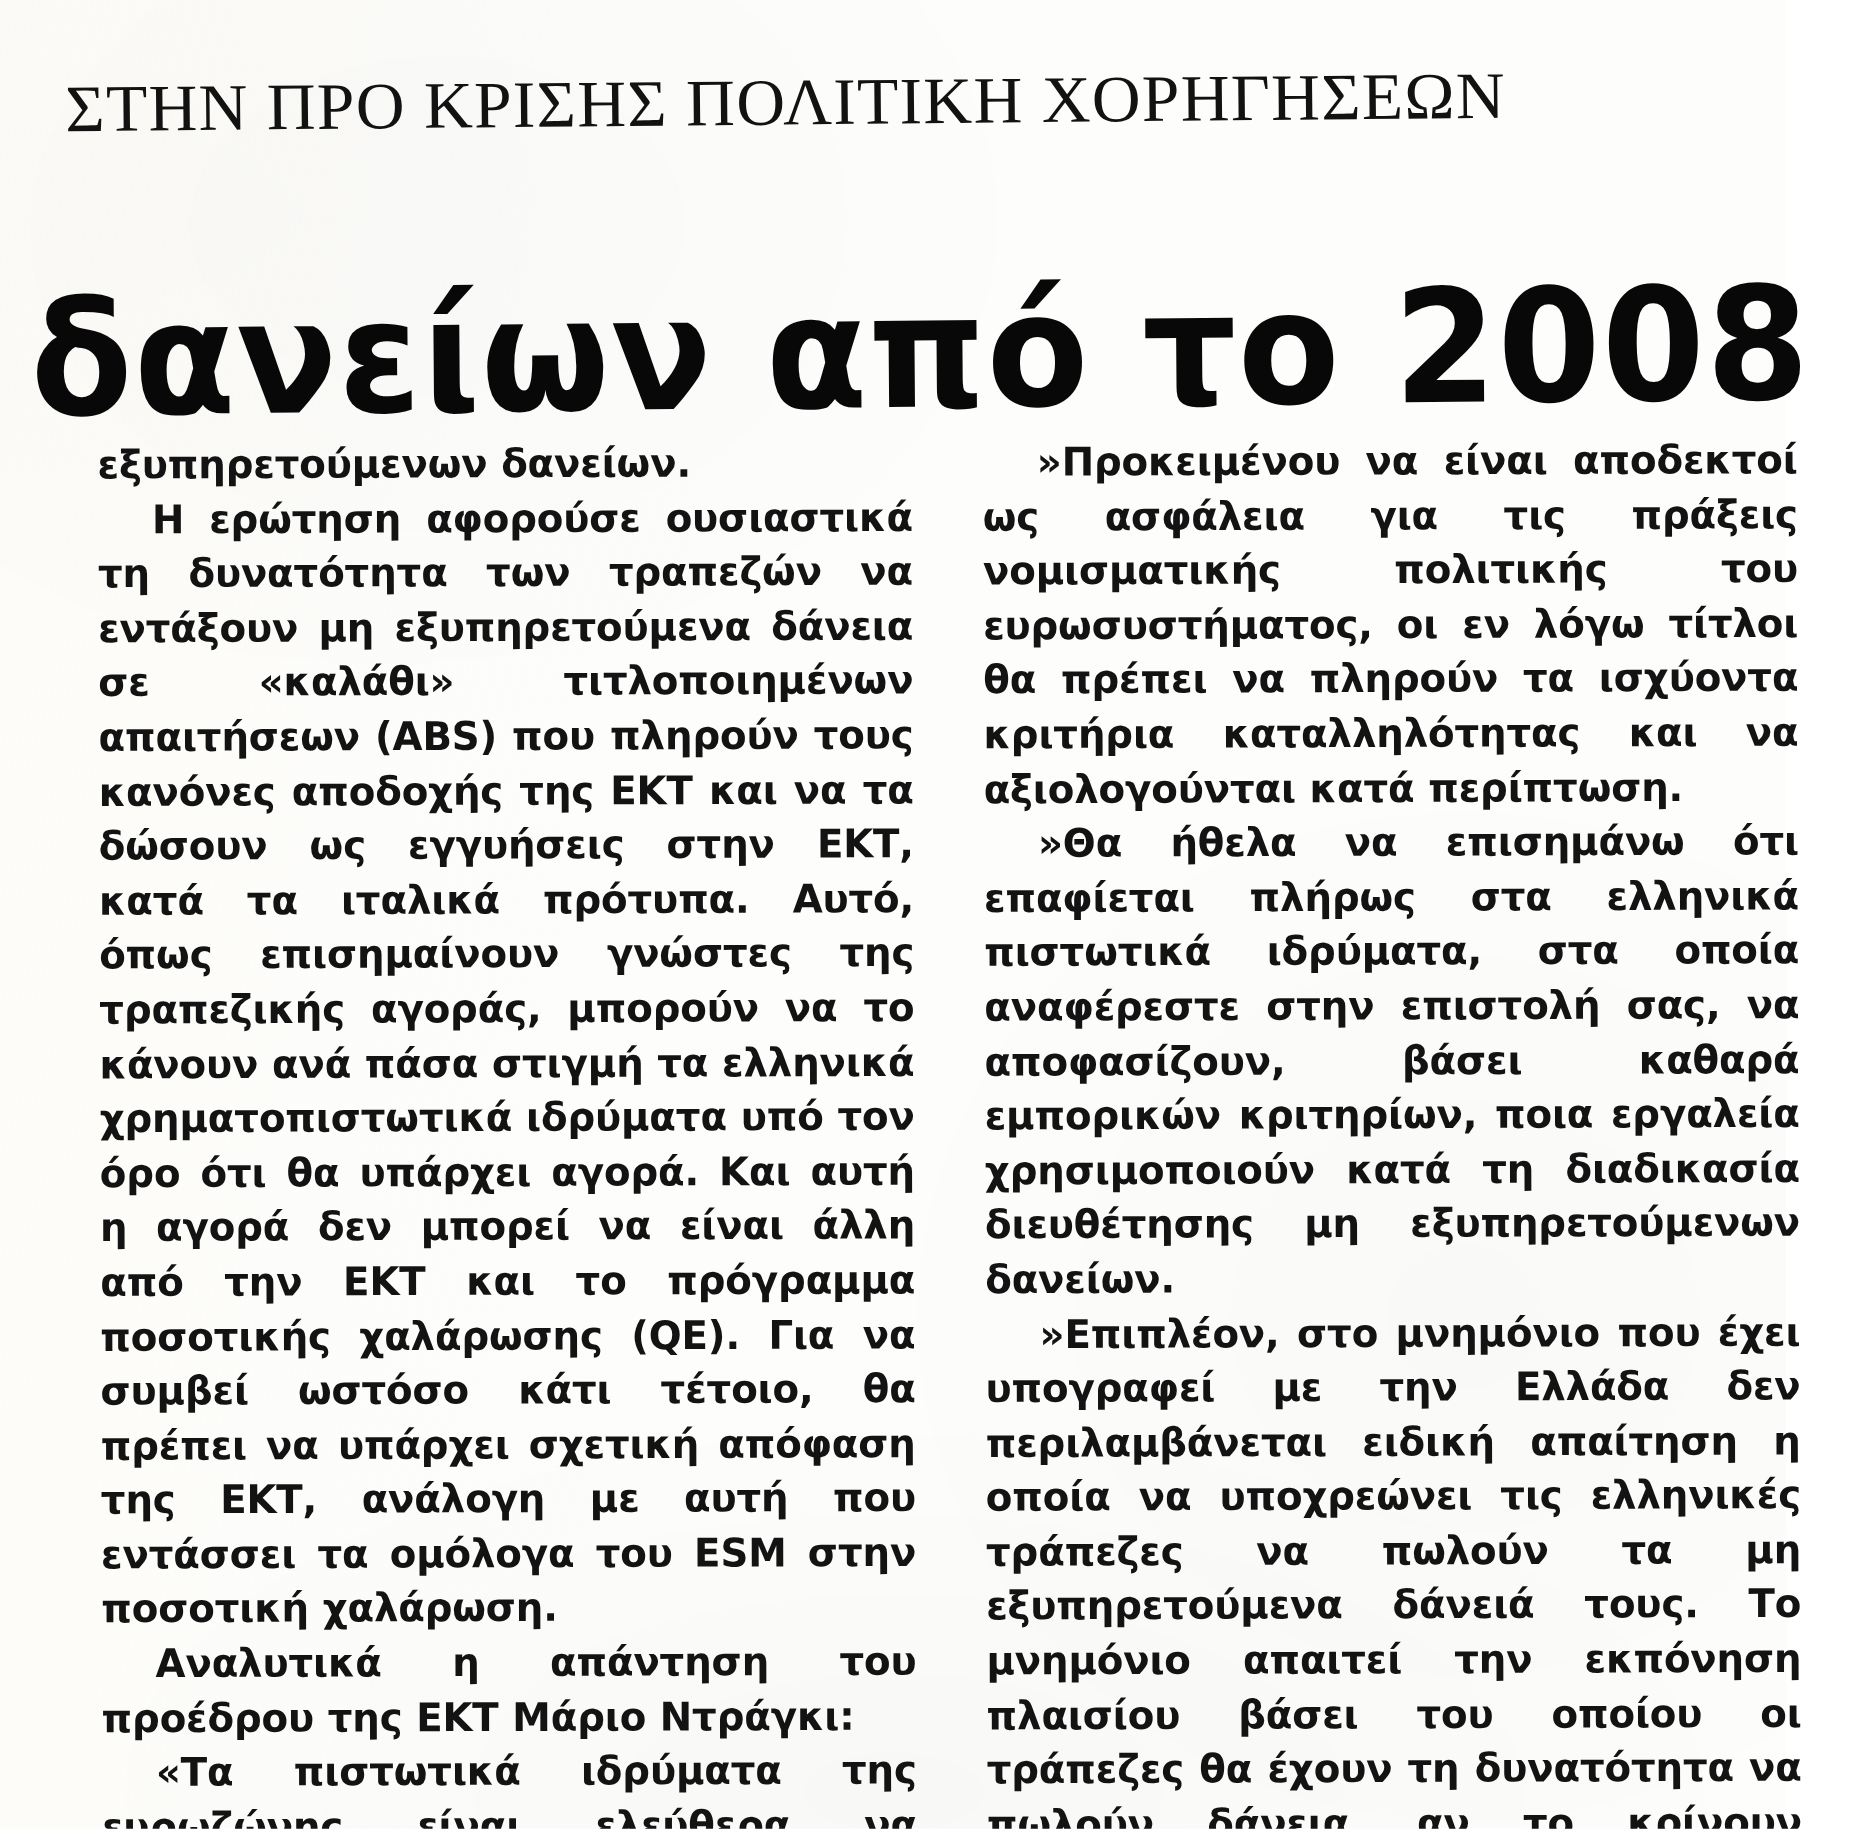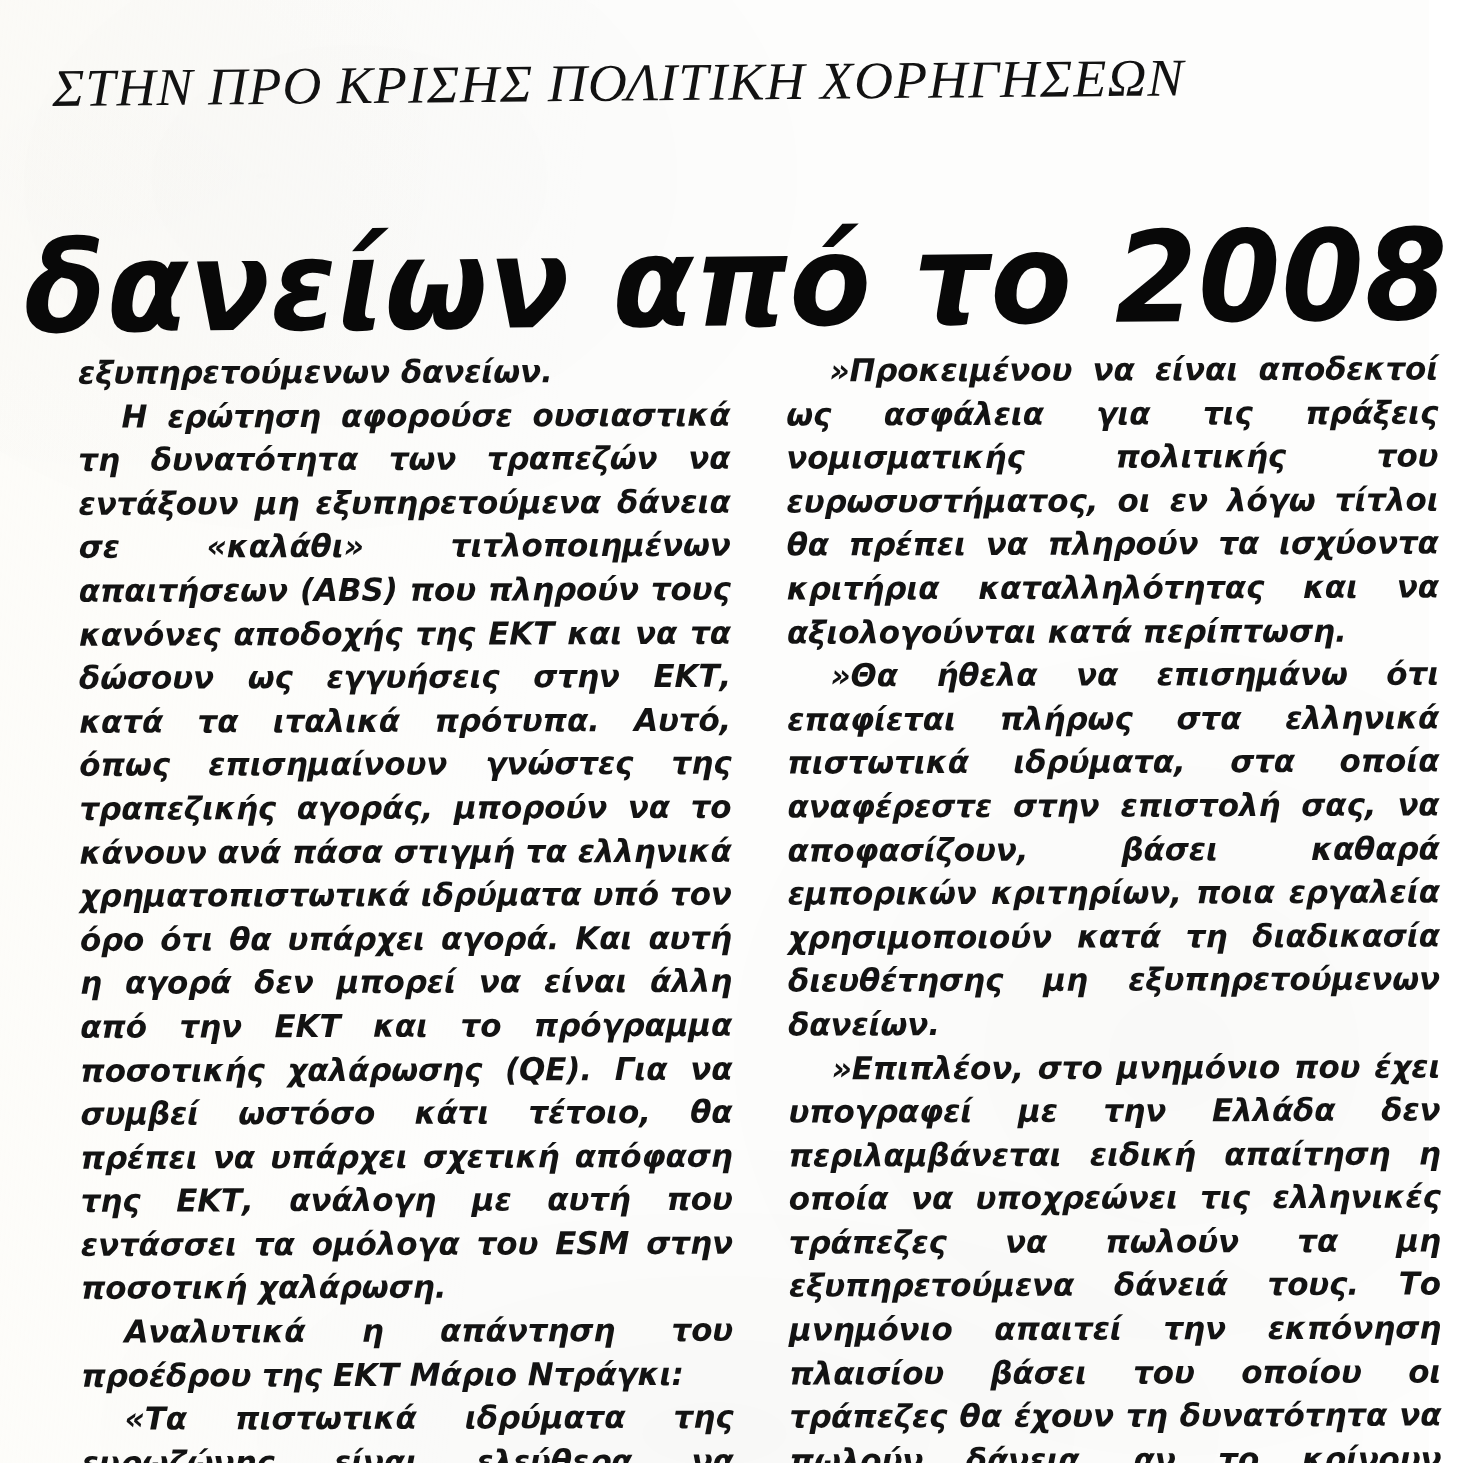--- a/index.html
+++ b/index.html
@@ -14,21 +14,20 @@
     overflow: hidden;
   }
 
   
   #clipping {
     position: relative;
     width: 1429px;
     height: 1463px;
     background: #fdfdfc;
     box-sizing: border-box;
-    font-style: italic;
   }
 
   
   #paper-grain {
     position: absolute;
     inset: 0;
     pointer-events: none;
     background:
       radial-gradient(ellipse 60% 40% at 18% 12%, rgba(0,0,0,0.018), rgba(0,0,0,0) 70%),
       radial-gradient(ellipse 50% 45% at 82% 72%, rgba(0,0,0,0.015), rgba(0,0,0,0) 70%),

